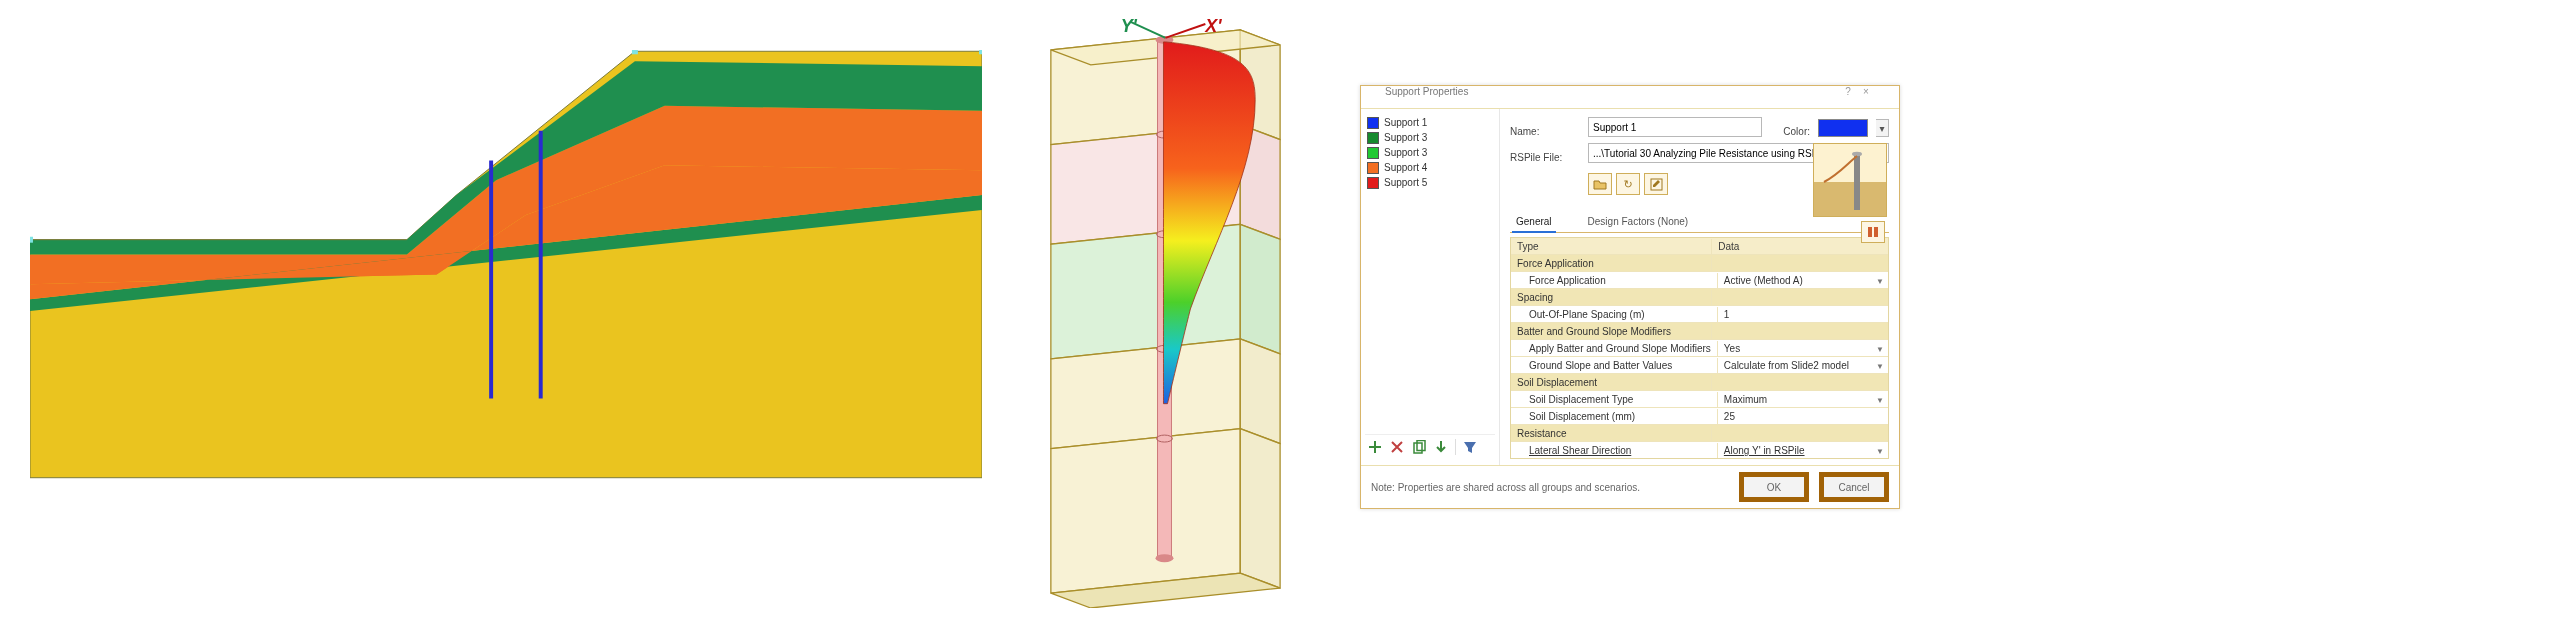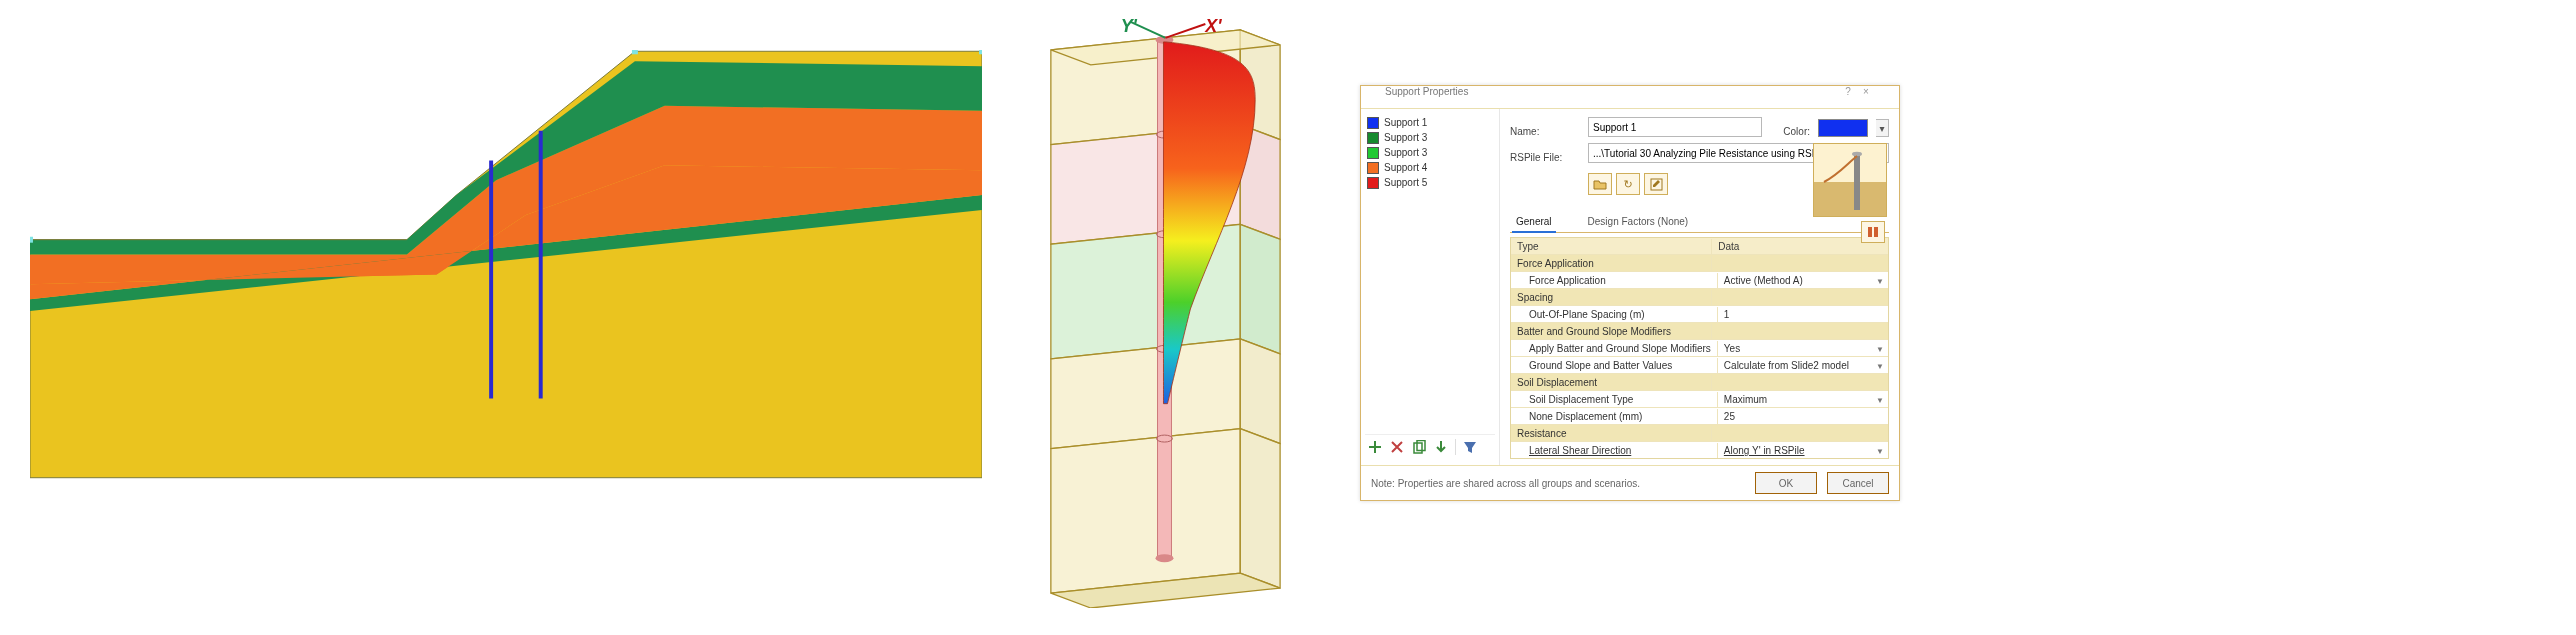--- a/index.html
+++ b/index.html
@@ -216,21 +216,21 @@
     padding: 6px 10px;
     color: #666;
     display: flex;
     align-items: center;
     gap: 10px;
   }
   .note-bar .spacer { flex: 1; }
   .dlg-btn {
     min-width: 60px;
     height: 20px;
-    border: 1px solid #a16207;
+    border: 5px solid #a16207;
     background: #f3f3f3;
     display: flex; align-items: center; justify-content: center;
     cursor: pointer;
     text-align: center;
   }
 </style>
 </head>
 <body>
 
 <div class="canvas">
@@ -475,21 +475,21 @@
               </div>
               <div class="pg-row section">
                 <div class="pg-cell pg-type">Soil Displacement</div>
                 <div class="pg-cell pg-data"></div>
               </div>
               <div class="pg-row indent">
                 <div class="pg-cell pg-type">Soil Displacement Type</div>
                 <div class="pg-cell pg-data">Maximum<span class="pg-arrow">▼</span></div>
               </div>
               <div class="pg-row indent">
-                <div class="pg-cell pg-type">None Displacement (mm)</div>
+                <div class="pg-cell pg-type">Soil Displacement (mm)</div>
                 <div class="pg-cell pg-data">25</div>
               </div>
               <div class="pg-row section">
                 <div class="pg-cell pg-type">Resistance</div>
                 <div class="pg-cell pg-data"></div>
               </div>
               <div class="pg-row indent">
                 <div class="pg-cell pg-type">Lateral Shear Direction</div>
                 <div class="pg-cell pg-data">Along Y' in RSPile<span class="pg-arrow">▼</span></div>
               </div>

